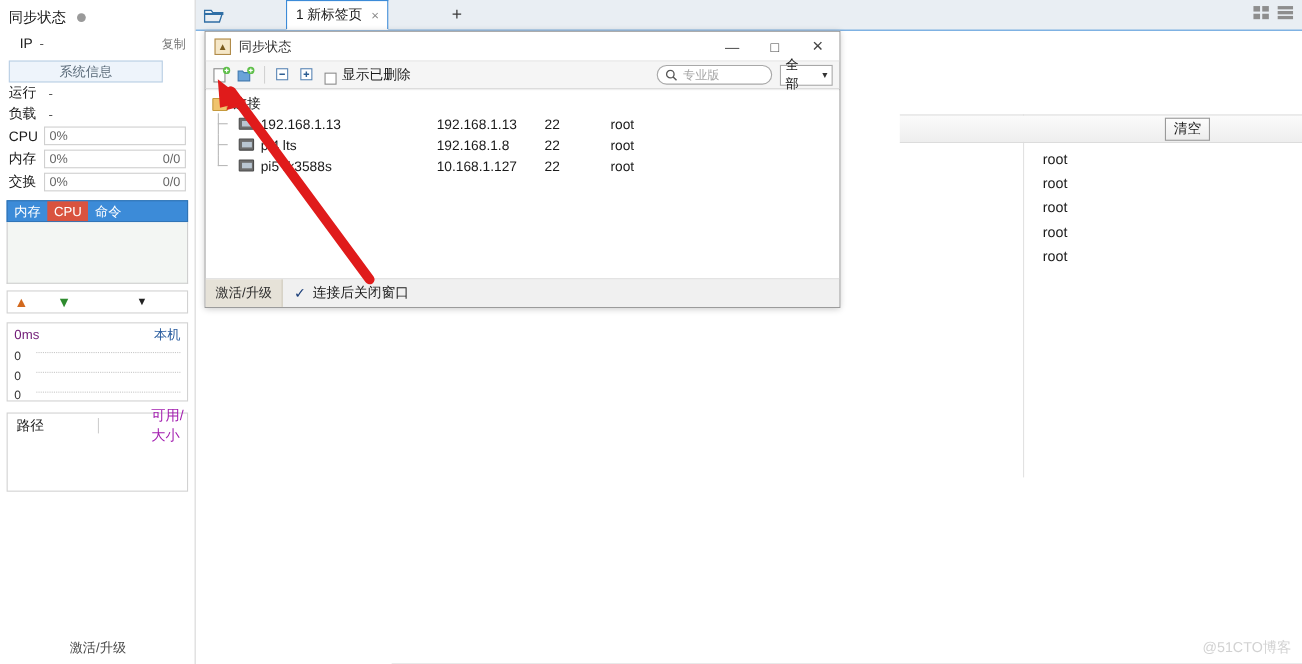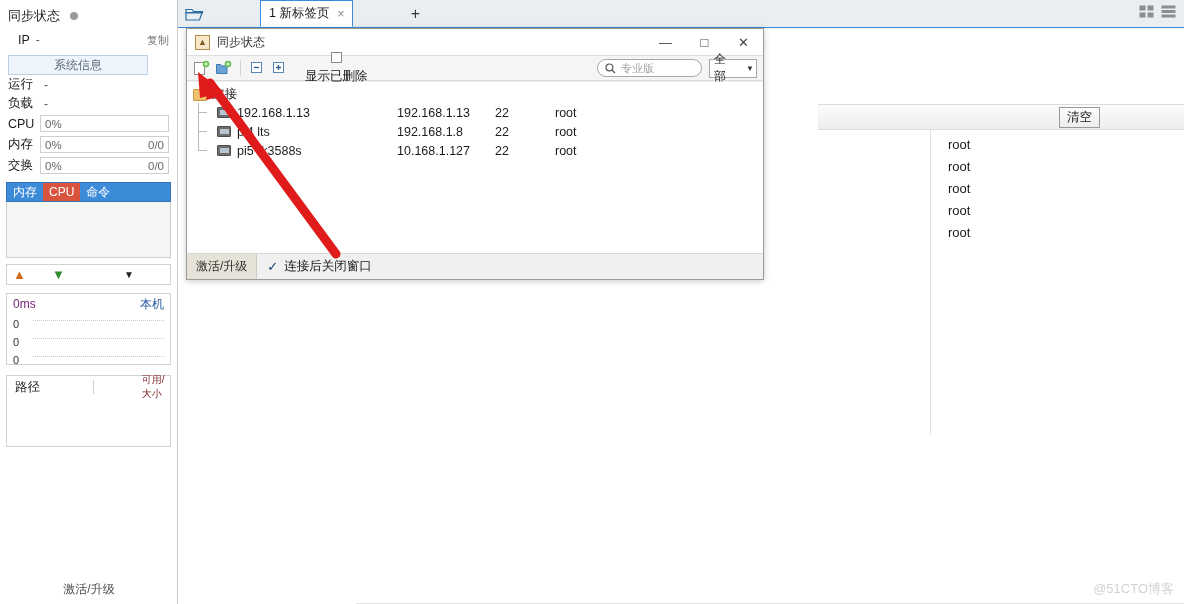--- a/index.html
+++ b/index.html
@@ -86,21 +86,21 @@
   .ping-block { margin: 8px 6px 0 6px; border: 1px solid #d2d2d2; background: #fff; }
   .ping-head { display: flex; align-items: center; justify-content: space-between; height: 20px; padding: 0 6px; }
   .ping-ms { font-size: 12px; color: #701a75; }
   .ping-local { font-size: 12px; color: #2a5d9f; }
   .ping-body { position: relative; height: 50px; }
 
   .path-block { margin: 10px 6px 0 6px; border: 1px solid #d2d2d2; background: #fff; height: 72px; }
   .path-head { display: flex; height: 22px; align-items: center; gap: 40px; }
   .path-c1 { width: 66px; padding-left: 8px; font-size: 12.5px; color: #1b1b1b; }
   .path-sep { width: 1px; background: #cfcfcf; height: 14px; }
-  .path-c2 { padding-left: 8px; font-size: 10px; color: #7f1d1d; }
+  .path-c2 { padding-left: 8px; font-size: 13px; color: #a21caf; }
 
   .sb-footer {
     position: absolute; left: 0; bottom: 6px; width: 178px;
     text-align: center; font-size: 12px; color: #4a4a4a;
   }
 
   
   #main { position: absolute; left: 178px; top: 0; right: 0; bottom: 0; background: #fff; }
 
   #tabbar {
@@ -153,21 +153,21 @@
   .dlg-title-text { font-size: 12px; color: #333; margin-left: 7px; }
   .dlg-ctrls { margin-left: auto; display: flex; height: 27px; }
   .dlg-ctrl { width: 39px; display: flex; align-items: center; justify-content: center; color: #444; font-size: 13px; }
 
   .dlg-toolbar {
     height: 25px; background: #f5f5f5; border-bottom: 1px solid #dcdcdc;
     display: flex; align-items: center; padding: 0 6px; gap: 5px;
   }
   .tb-sep { width: 1px; height: 16px; background: #d2d2d2; margin: 0 3px; }
   .tb-ico { width: 17px; height: 16px; position: relative; display: inline-block; }
-  .tb-check { display: flex; align-items: center; gap: 5px; margin-left: 12px; flex-direction: column; }
+  .tb-check { display: flex; align-items: flex-end; gap: 5px; margin-left: 2px; }
   .cbox { width: 11px; height: 11px; border: 1px solid #8a8a8a; background: #fff; }
   .tb-check-label { font-size: 12.5px; color: #1b1b1b; }
 
   .tb-right { margin-left: auto; display: flex; align-items: center; gap: 7px; }
   .searchbox {
     width: 105px; height: 18px; border: 1px solid #a8a8a8; border-radius: 9px; background: #fff;
     display: flex; align-items: center; padding: 0 7px; gap: 5px;
   }
   .search-ph { font-size: 11px; color: #a6a6a6; }
   .filter-sel {

